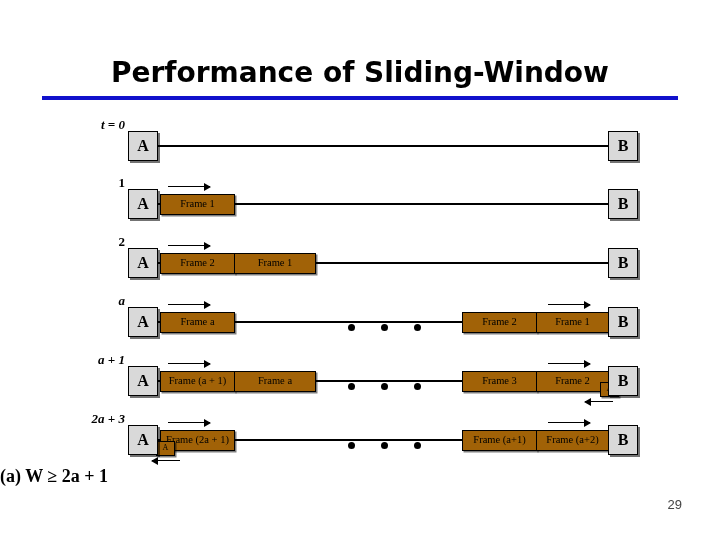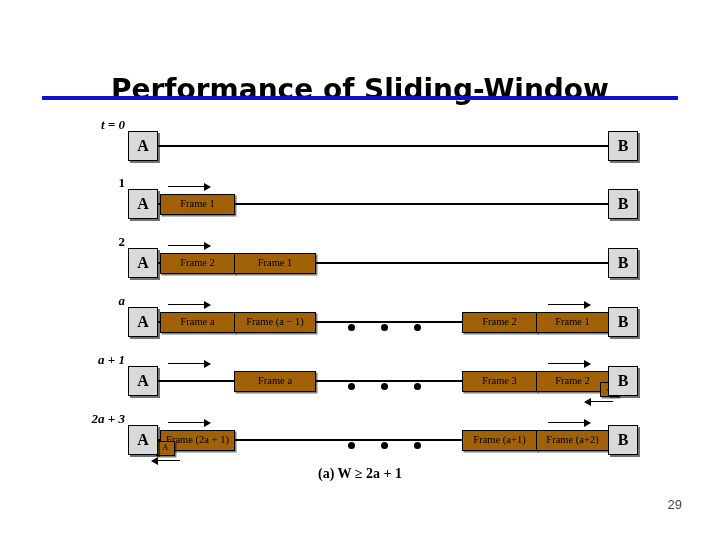--- a/index.html
+++ b/index.html
@@ -15,21 +15,20 @@
     position:absolute;
     left:40px; top:56px;
     width:640px;
     text-align:center;
     font-family:"DejaVu Sans", sans-serif;
     font-weight:bold;
     font-size:28px;
     letter-spacing:0px;
     color:#000000;
     white-space:nowrap;
-    margin-top:17px;
   }
   .title-rule{
     position:absolute;
     left:42px; top:96px;
     width:636px; height:4px;
     background:#1111cc;
   }
   
   .diagram{
     position:absolute;
@@ -124,24 +123,24 @@
     border-radius:50%;
     background:#000;
     margin-right:26px;
   }
   .dots span:last-child{ margin-right:0; }
   
   .caption{
     position:absolute;
     left:0; top:348px;
     width:720px;
-    text-align:center;
-    font-family:"Liberation Serif", serif;
-    font-weight:bold;
-    font-size:14px;
+    text-align:left;
+    font-family:"Liberation Serif", serif;
+    font-weight:bold;
+    font-size:18px;
     color:#000;
   }
   
   .page-number{
     position:absolute;
     right:38px; bottom:28px;
     font-family:"Liberation Sans", sans-serif;
     font-size:13px;
     color:#444;
   }
@@ -179,35 +178,35 @@
     <div class="node a" style="top:13px;">A</div>
     <div class="node b" style="top:13px;">B</div>
   </div>
 
   <div class="row" style="top:176px;">
     <div class="time-label">a</div>
     <div class="link-line" style="left:156px; top:27px; width:452px;"></div>
     <div class="arrow" style="left:168px; top:10px; width:42px;"></div>
     <div class="arrow" style="left:548px; top:10px; width:42px;"></div>
     <div class="frame" style="left:160px; top:18px; width:73px;">Frame a</div>
-    <div class="frame" style="left:234px; top:18px; width:80px;">Frame (a − 1)</div>
     <div class="dots" style="left:348px; top:23px;">
       <span></span><span></span><span></span>
     </div>
     <div class="frame" style="left:462px; top:18px; width:73px;">Frame 2</div>
     <div class="frame" style="left:536px; top:18px; width:71px;">Frame 1</div>
     <div class="node a" style="top:13px;">A</div>
     <div class="node b" style="top:13px;">B</div>
   </div>
 
   <div class="row" style="top:235px;">
     <div class="time-label">a + 1</div>
     <div class="link-line" style="left:156px; top:27px; width:452px;"></div>
     <div class="arrow" style="left:168px; top:10px; width:42px;"></div>
     <div class="arrow" style="left:548px; top:10px; width:42px;"></div>
+    <div class="frame" style="left:160px; top:18px; width:73px;">Frame (a + 1)</div>
     <div class="frame" style="left:234px; top:18px; width:80px;">Frame a</div>
     <div class="dots" style="left:348px; top:23px;">
       <span></span><span></span><span></span>
     </div>
     <div class="frame" style="left:462px; top:18px; width:73px;">Frame 3</div>
     <div class="frame" style="left:536px; top:18px; width:71px;">Frame 2</div>
     <div class="frame tiny" style="left:600px; top:29px;">A</div>
     <div class="arrow left" style="left:585px; top:48px; width:28px;"></div>
     <div class="node a" style="top:13px;">A</div>
     <div class="node b" style="top:13px;">B</div>

